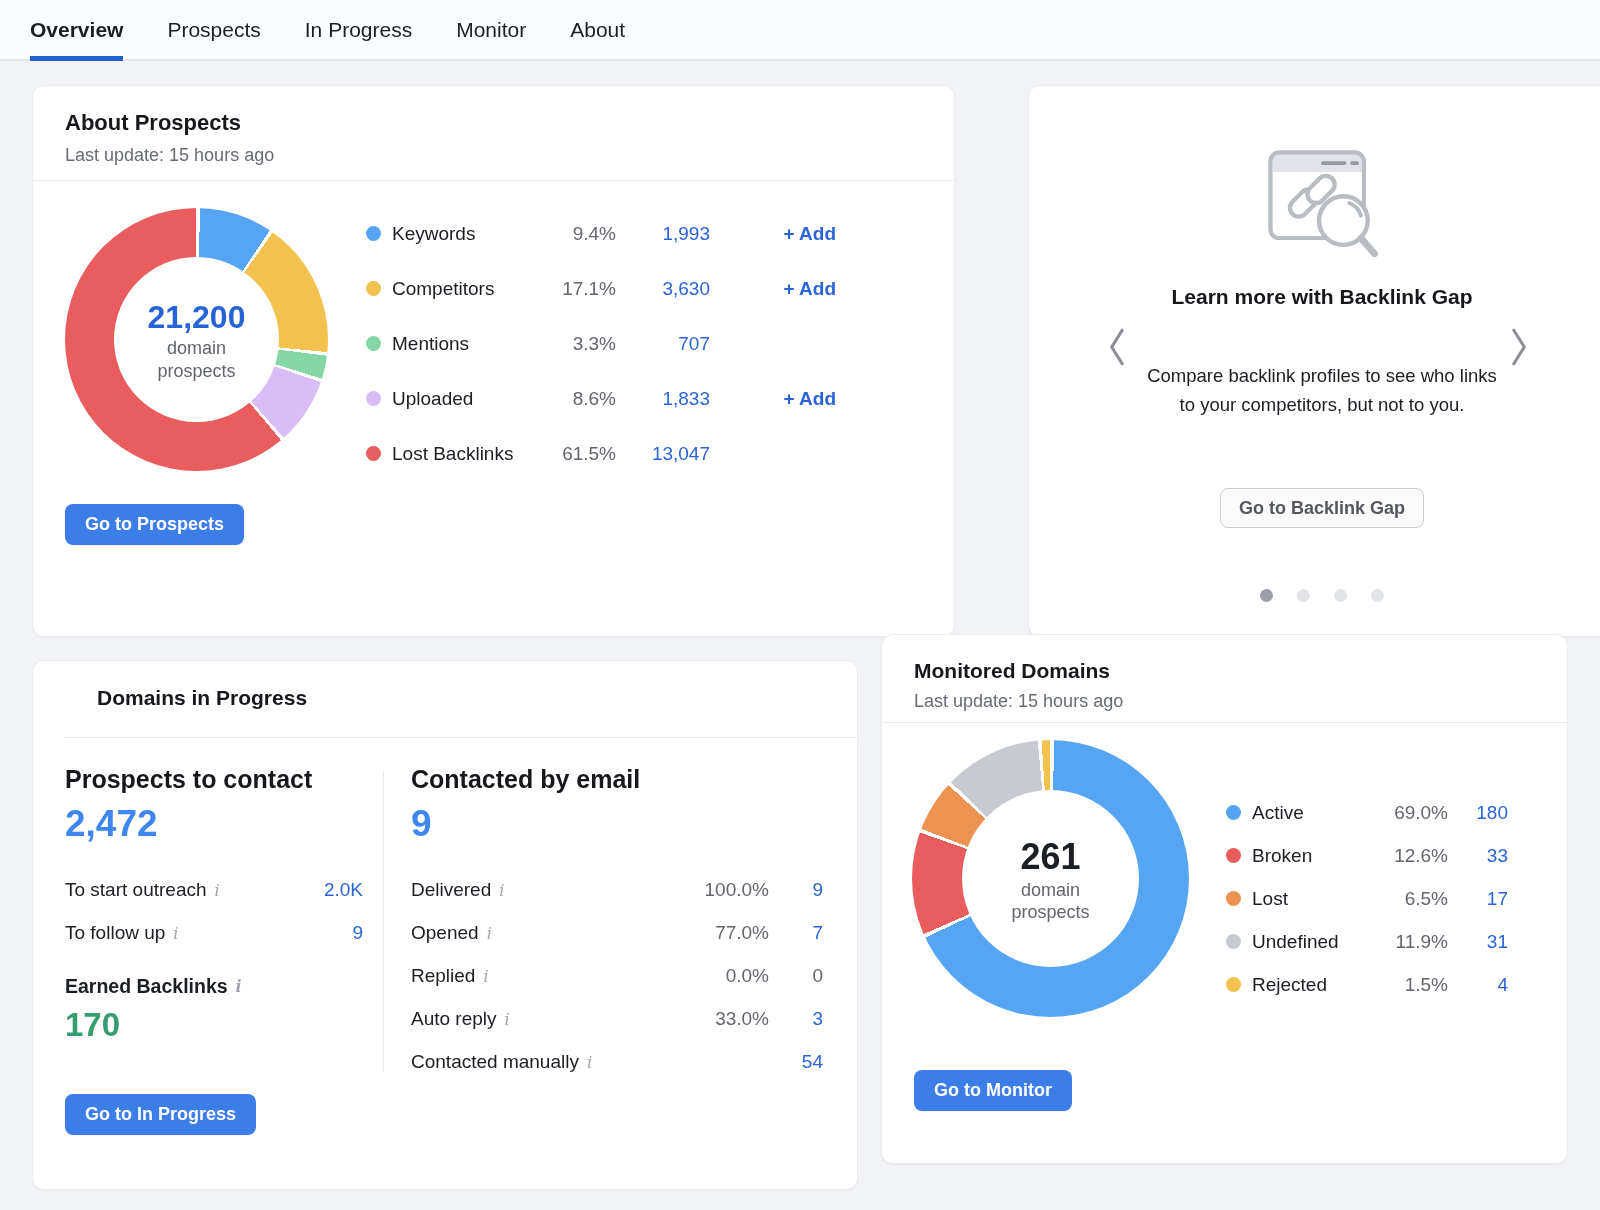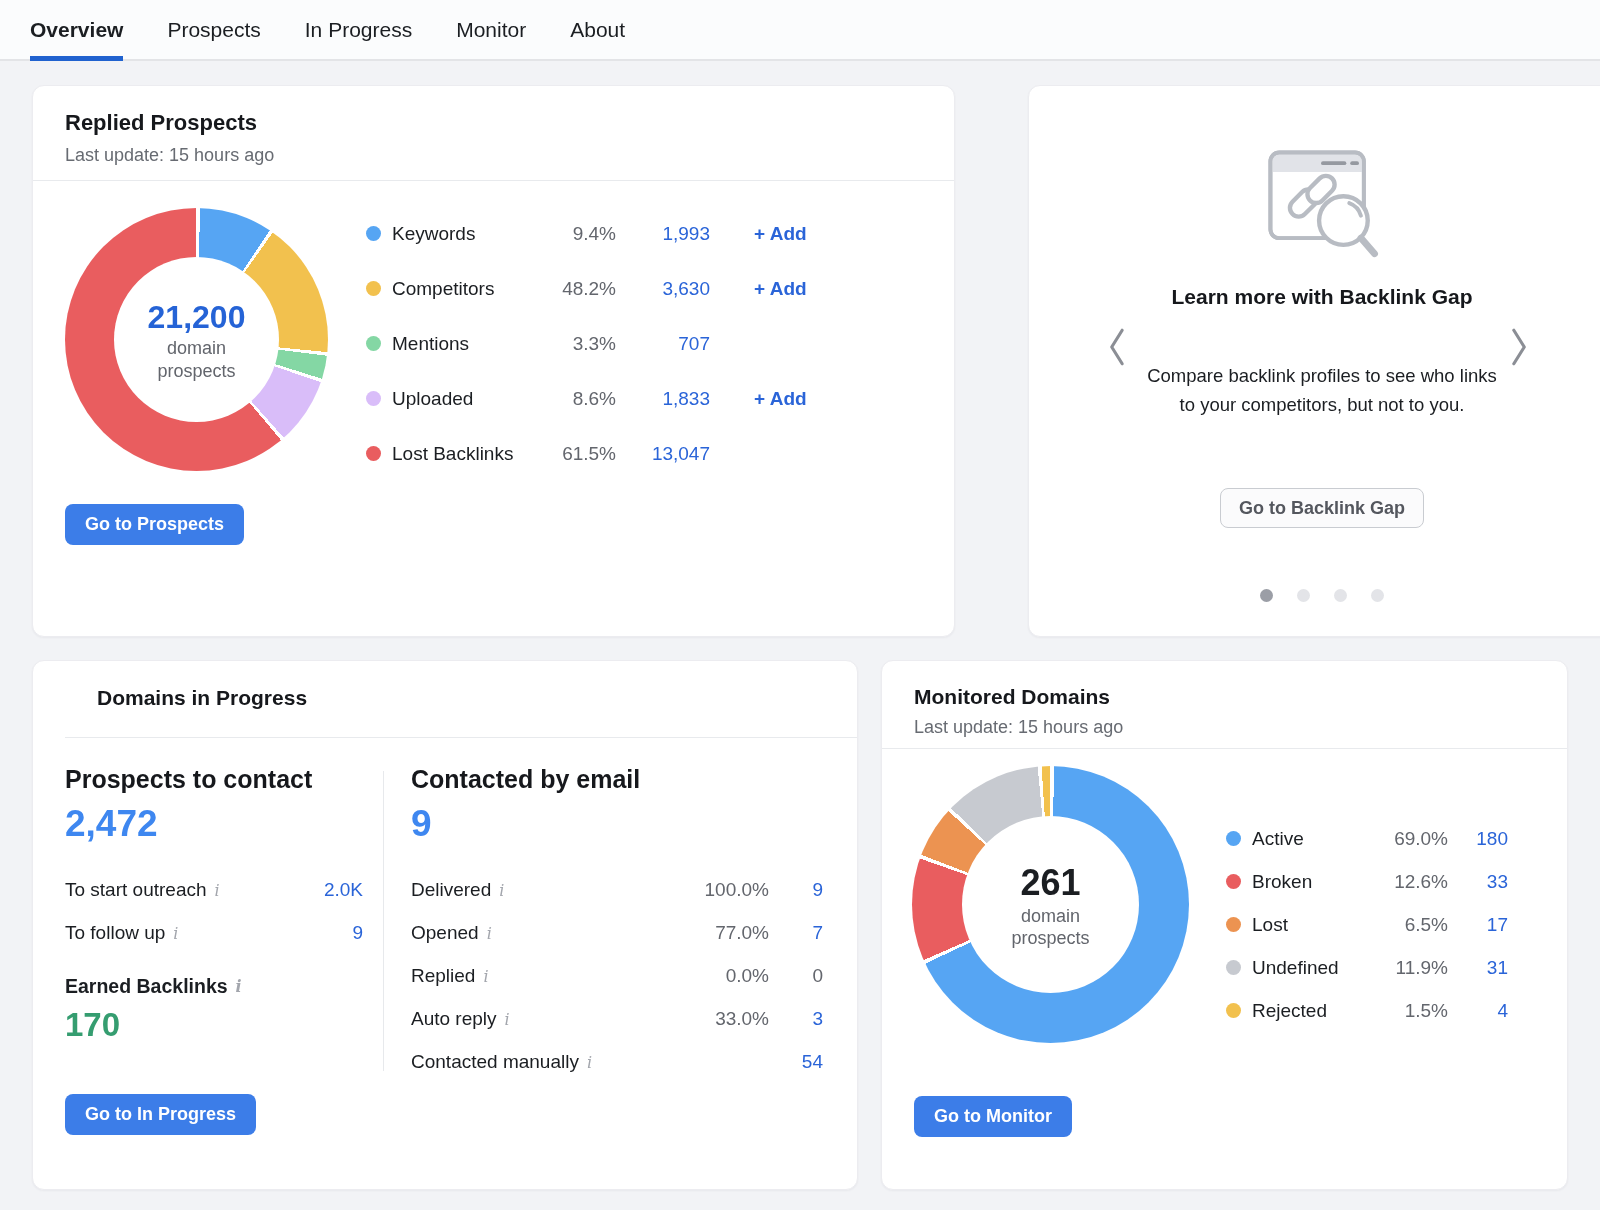--- a/index.html
+++ b/index.html
@@ -26,21 +26,21 @@
   }
   
   .card{
     position:absolute;background:#fff;border-radius:12px;
     border:1px solid #ececf0;box-shadow:0 1px 2px rgba(30,35,50,.05);
     box-sizing:border-box;
   }
   #card-dp{left:32px;top:85px;width:923px;height:552px;}
   #card-bg{left:1028px;top:85px;width:588px;height:552px;}
   #card-ip{left:32px;top:660px;width:826px;height:530px;}
-  #card-mon{left:881px;top:660px;width:687px;height:530px;}
+  #card-mon{left:881px;top:634px;width:687px;height:530px;}
 
   .card-header{position:absolute;top:0;left:0;right:0;border-bottom:1px solid #e8eaed;box-sizing:border-box;}
   .card-title{font-size:22px;font-weight:bold;color:#16181c;}
   .card-sub{font-size:18px;color:#676b72;margin-top:9px;}
 
   
   .donut{position:relative;border-radius:50%;}
   .donut-hole{
     position:absolute;background:#fff;border-radius:50%;
     display:flex;flex-direction:column;align-items:center;justify-content:center;line-height:1.25;
@@ -54,21 +54,21 @@
   #donut-mon .donut-hole{inset:50px;}
   #donut-mon .donut-center-value{font-size:36px;color:#1b1e22;}
 
   
   .legend{position:absolute;}
   .leg-row{display:flex;align-items:center;}
   .dot{width:15px;height:15px;border-radius:50%;flex:none;}
   .leg-label{margin-left:11px;font-size:19px;color:#1b1e22;flex:1;}
   .leg-pct{font-size:19px;color:#63666d;text-align:right;}
   .leg-val{font-size:19px;color:#2a64d8;text-align:right;text-decoration:none;cursor:pointer;}
-  .leg-add{font-size:19px;color:#2a64d8;font-weight:bold;text-align:left;cursor:pointer;text-decoration:none;}
+  .leg-add{font-size:19px;color:#2a64d8;font-weight:bold;text-align:right;cursor:pointer;text-decoration:none;}
   #legend-dp{left:333px;top:120px;width:470px;}
   #legend-dp .leg-row{height:55px;}
   #legend-dp .leg-pct{width:72px;}
   #legend-dp .leg-val{width:94px;}
   #legend-dp .leg-add{width:82px;margin-left:44px;}
   #legend-mon{left:344px;top:156px;width:282px;}
   #legend-mon .leg-row{height:43px;}
   #legend-mon .leg-pct{width:80px;}
   #legend-mon .leg-val{width:60px;}
 
@@ -135,21 +135,21 @@
 <div class="topnav">
   <div class="tab active">Overview</div>
   <div class="tab">Prospects</div>
   <div class="tab">In Progress</div>
   <div class="tab">Monitor</div>
   <div class="tab">About</div>
 </div>
 
 <div class="card" id="card-dp">
   <div class="card-header" style="height:95px;padding:24px 32px 0;">
-    <div class="card-title">Replied Prospects</div>
+    <div class="card-title">About Prospects</div>
     <div class="card-sub">Last update: 15 hours ago</div>
   </div>
 
   <div class="donut" id="donut-dp" style="background: conic-gradient(rgb(255, 255, 255) 0deg, rgb(255, 255, 255) 1.6deg, rgb(86, 165, 243) 1.6deg, rgb(86, 165, 243) 33.8739deg, rgb(255, 255, 255) 33.8739deg, rgb(255, 255, 255) 35.4739deg, rgb(242, 193, 78) 35.4739deg, rgb(242, 193, 78) 95.4955deg, rgb(255, 255, 255) 95.4955deg, rgb(255, 255, 255) 97.0955deg, rgb(132, 215, 164) 97.0955deg, rgb(132, 215, 164) 107.387deg, rgb(255, 255, 255) 107.387deg, rgb(255, 255, 255) 108.987deg, rgb(217, 189, 249) 108.987deg, rgb(217, 189, 249) 138.378deg, rgb(255, 255, 255) 138.378deg, rgb(255, 255, 255) 139.978deg, rgb(233, 93, 95) 139.978deg, rgb(233, 93, 95) 360deg);">
     <div class="donut-hole">
       <div class="donut-center-value">21,200</div>
       <div class="donut-center-line">domain</div>
       <div class="donut-center-line">prospects</div>
     </div>
   </div>
@@ -158,21 +158,21 @@
     <div class="leg-row">
       <span class="dot" style="background: rgb(86, 165, 243);"></span>
       <span class="leg-label">Keywords</span>
       <span class="leg-pct">9.4%</span>
       <a class="leg-val">1,993</a>
       <a class="leg-add">+  Add</a>
     </div>
     <div class="leg-row">
       <span class="dot" style="background: rgb(242, 193, 78);"></span>
       <span class="leg-label">Competitors</span>
-      <span class="leg-pct">48.2%</span>
+      <span class="leg-pct">17.1%</span>
       <a class="leg-val">3,630</a>
       <a class="leg-add">+  Add</a>
     </div>
     <div class="leg-row">
       <span class="dot" style="background: rgb(132, 215, 164);"></span>
       <span class="leg-label">Mentions</span>
       <span class="leg-pct">3.3%</span>
       <a class="leg-val">707</a>
       <a class="leg-add"></a>
     </div>

